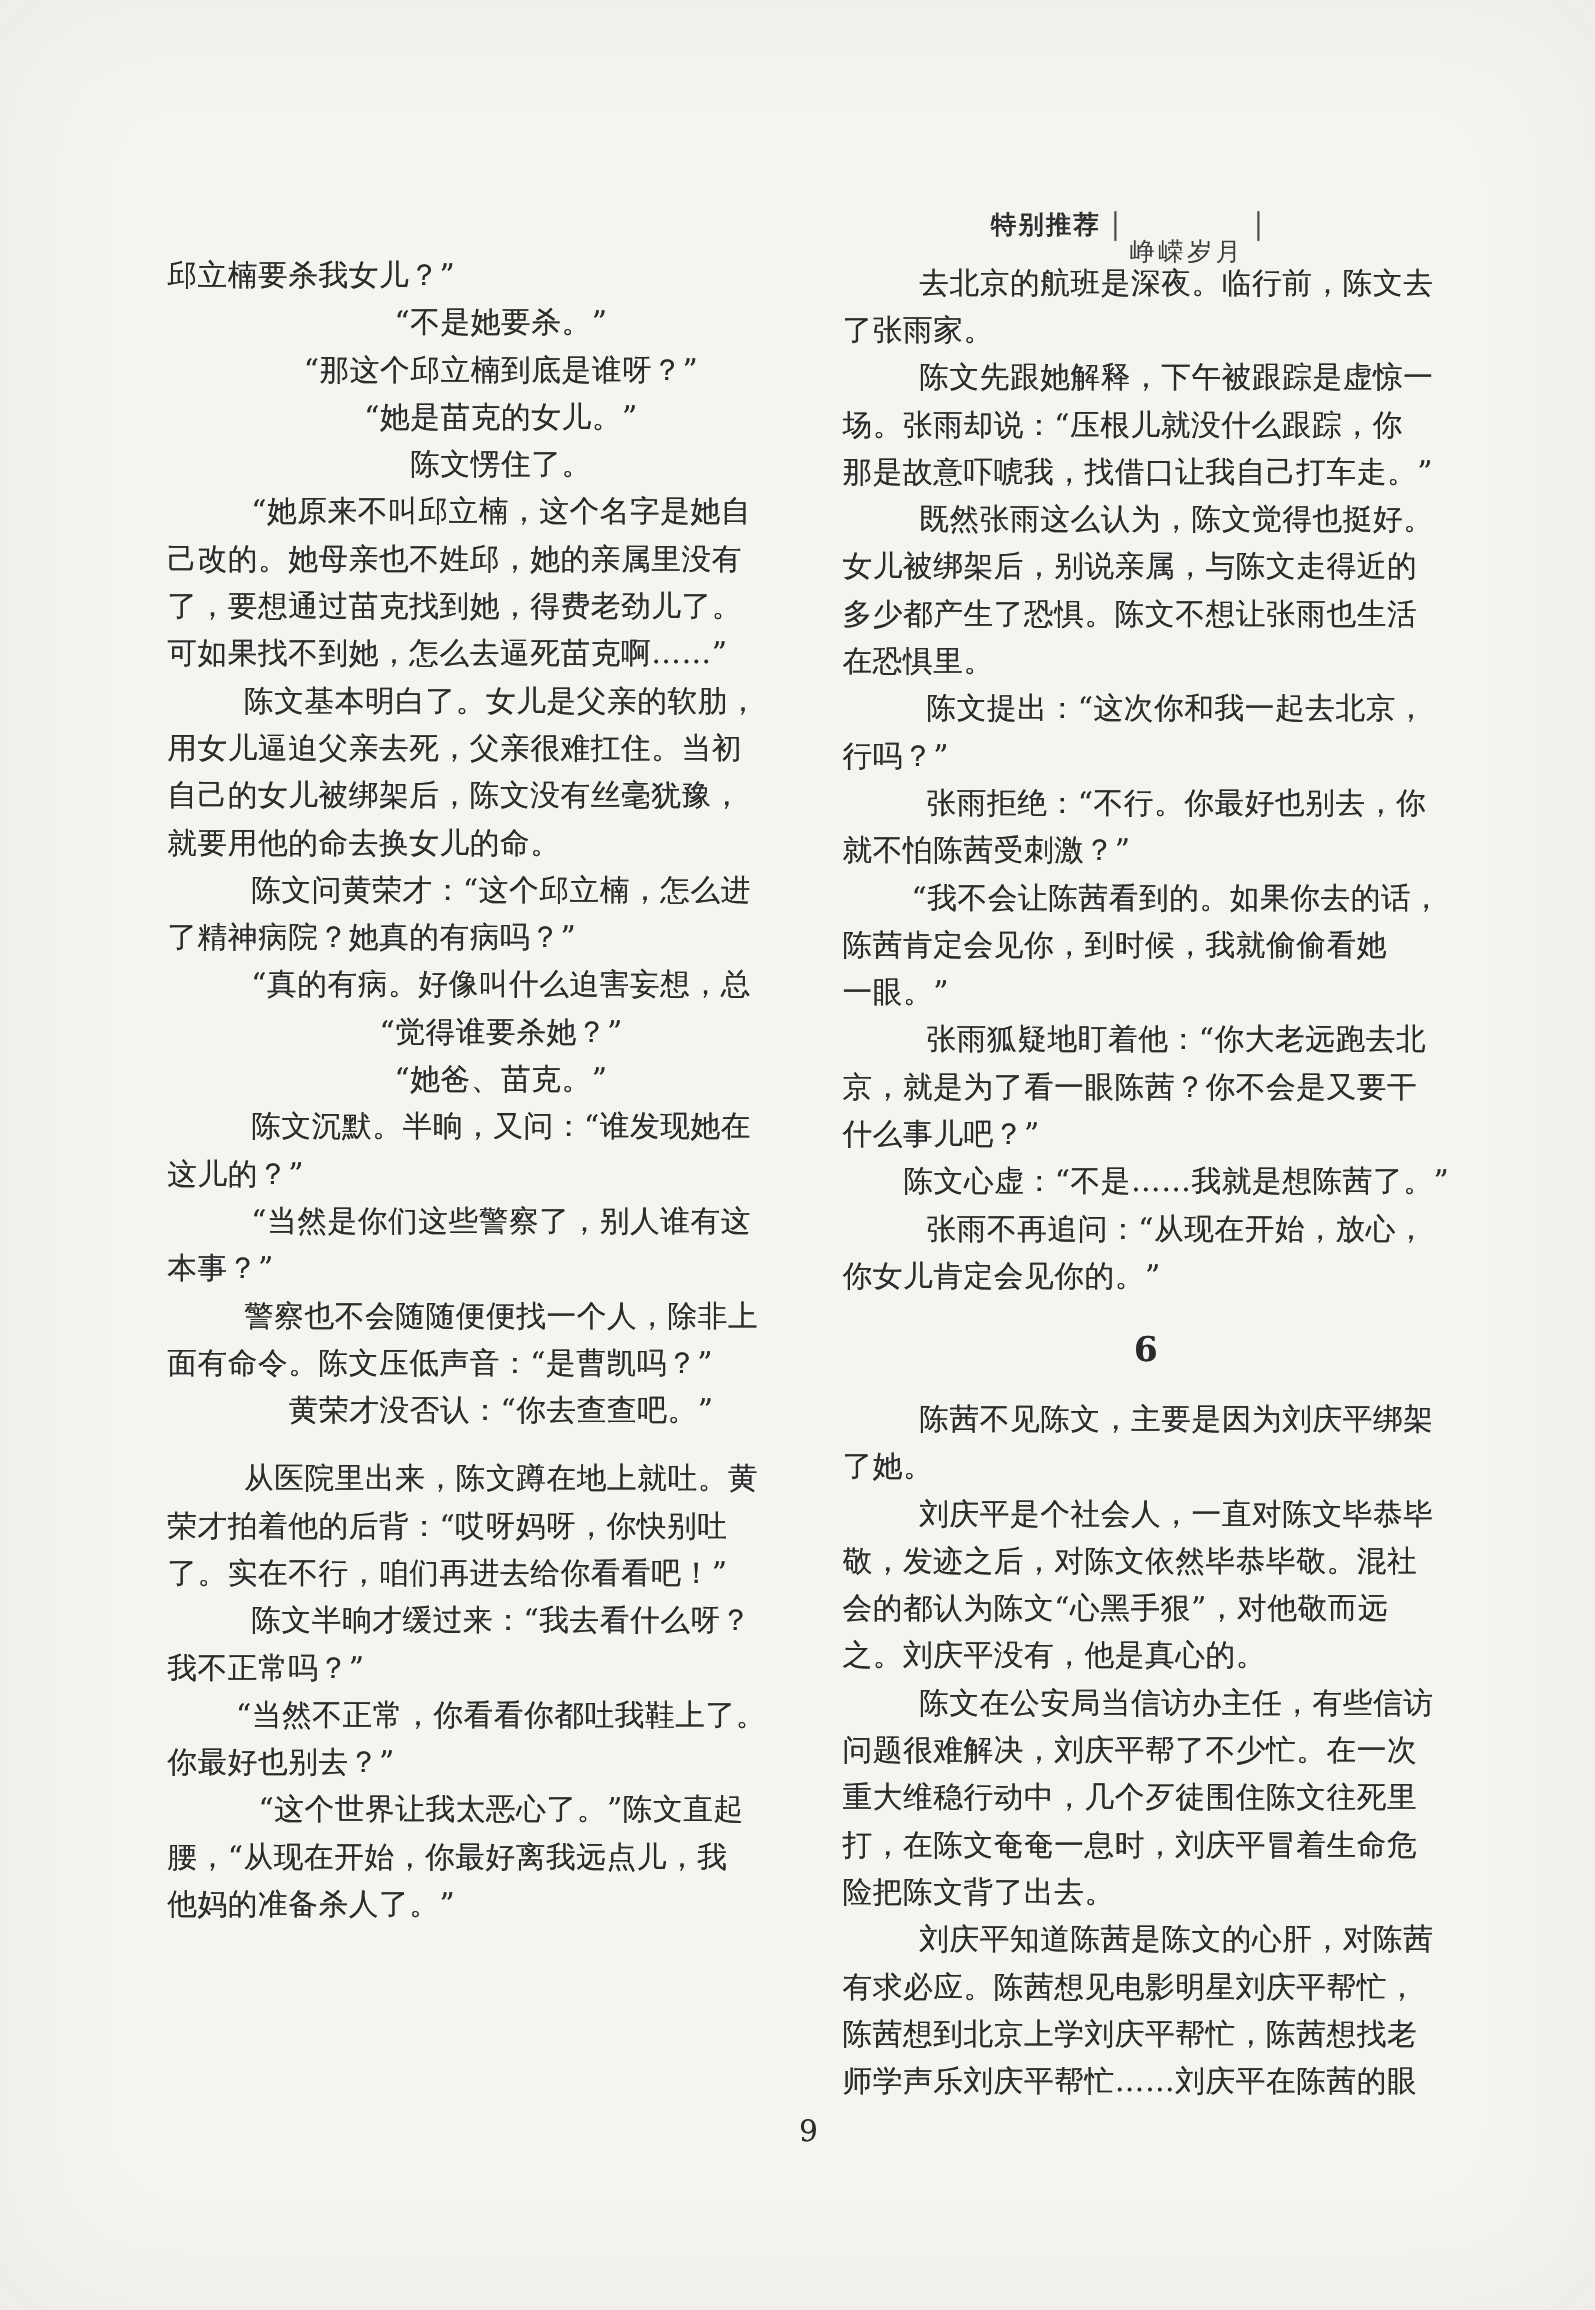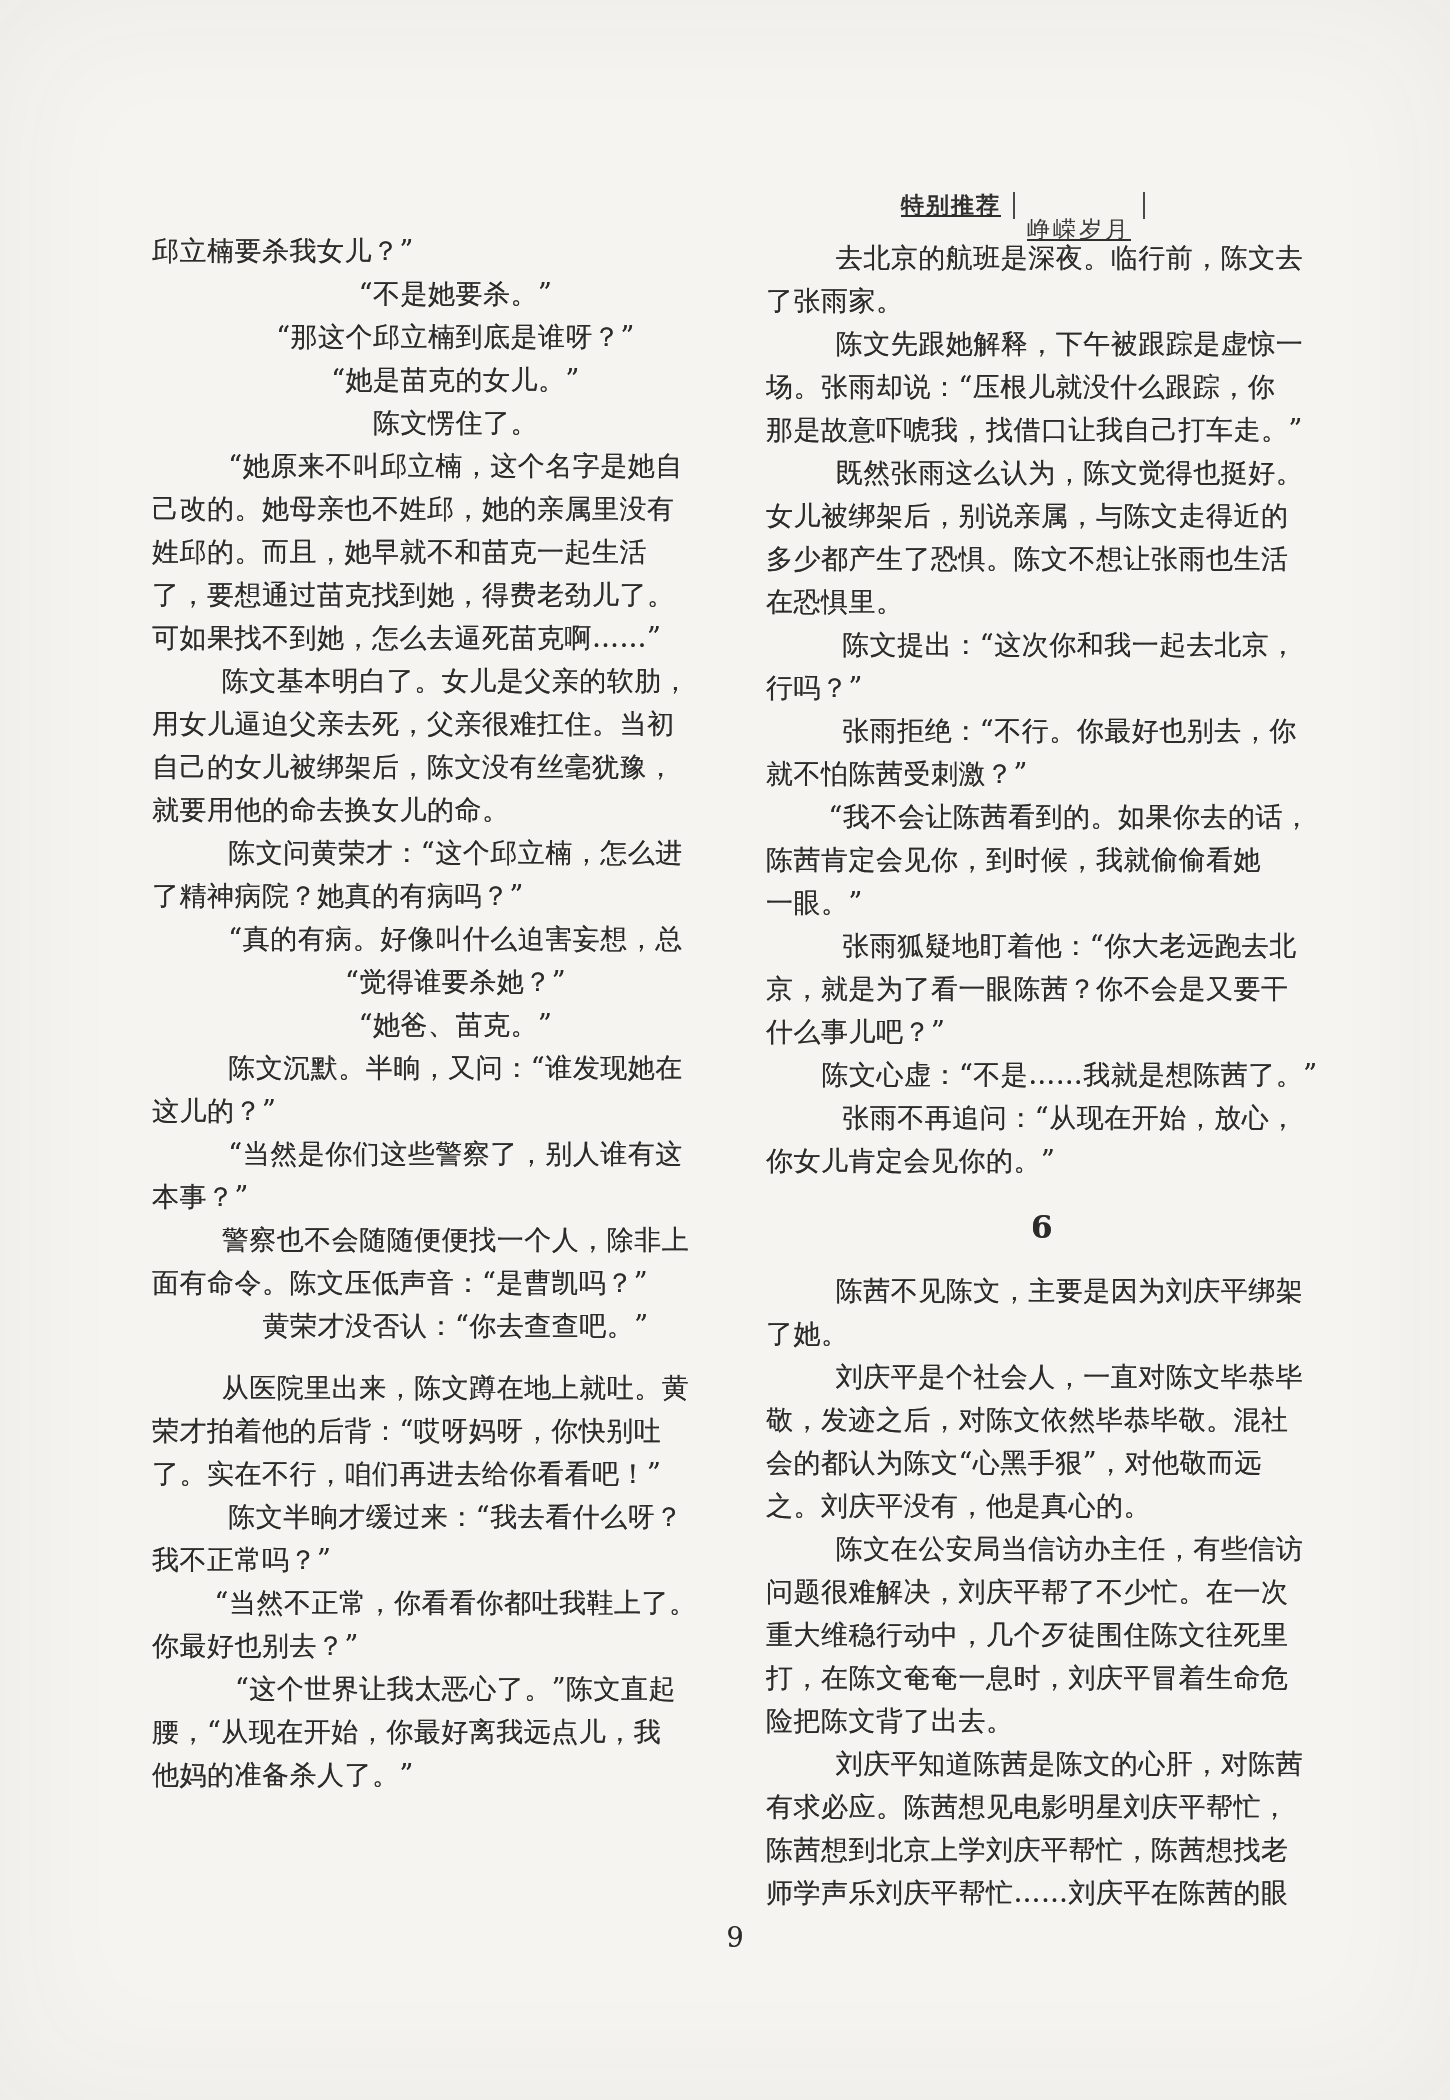--- a/index.html
+++ b/index.html
@@ -11,21 +11,20 @@
     box-shadow: inset 0 0 140px rgba(60,55,45,0.05);
     font-family:"DejaVu Serif","Liberation Serif",serif;
     color:#2b2b2b;
     overflow:hidden;
   }
   .header {
     position:absolute; top:166px; right:305px;
     display:flex; align-items:center; gap:12px;
     font-size:23px; line-height:30px;
     color:#2e2e2e;
-    text-decoration:underline;
   }
   .hdr-section { font-weight:bold; letter-spacing:2px; }
   .hdr-title  { font-weight:normal; letter-spacing:3px; color:#3a3a3a;margin-top:48px; }
   .hdr-bar { width:2px; height:27px; background:#4a4a4a; }
   .col {
     position:absolute; width:552px;
     font-size:27px; line-height:43px;
     letter-spacing:0.5px;
     text-shadow:0 0 0.6px rgba(45,42,40,0.65);
   }
@@ -61,21 +60,20 @@
 
   <div class="col col-left">
 
   <div class="line">邱立楠要杀我女儿？”</div>
       <div class="line ind">“不是她要杀。”</div>
       <div class="line ind">“那这个邱立楠到底是谁呀？”</div>
       <div class="line ind">“她是苗克的女儿。”</div>
       <div class="line ind">陈文愣住了。</div>
       <div class="line ind">“她原来不叫邱立楠，这个名字是她自</div>
       <div class="line">己改的。她母亲也不姓邱，她的亲属里没有</div>
-      <div class="line">姓邱的。而且，她早就不和苗克一起生活</div>
       <div class="line">了，要想通过苗克找到她，得费老劲儿了。</div>
       <div class="line">可如果找不到她，怎么去逼死苗克啊……”</div>
       <div class="line ind">陈文基本明白了。女儿是父亲的软肋，</div>
       <div class="line">用女儿逼迫父亲去死，父亲很难扛住。当初</div>
       <div class="line">自己的女儿被绑架后，陈文没有丝毫犹豫，</div>
       <div class="line">就要用他的命去换女儿的命。</div>
       <div class="line ind">陈文问黄荣才：“这个邱立楠，怎么进</div>
       <div class="line">了精神病院？她真的有病吗？”</div>
       <div class="line ind">“真的有病。好像叫什么迫害妄想，总</div>
       <div class="line ind">“觉得谁要杀她？”</div>

